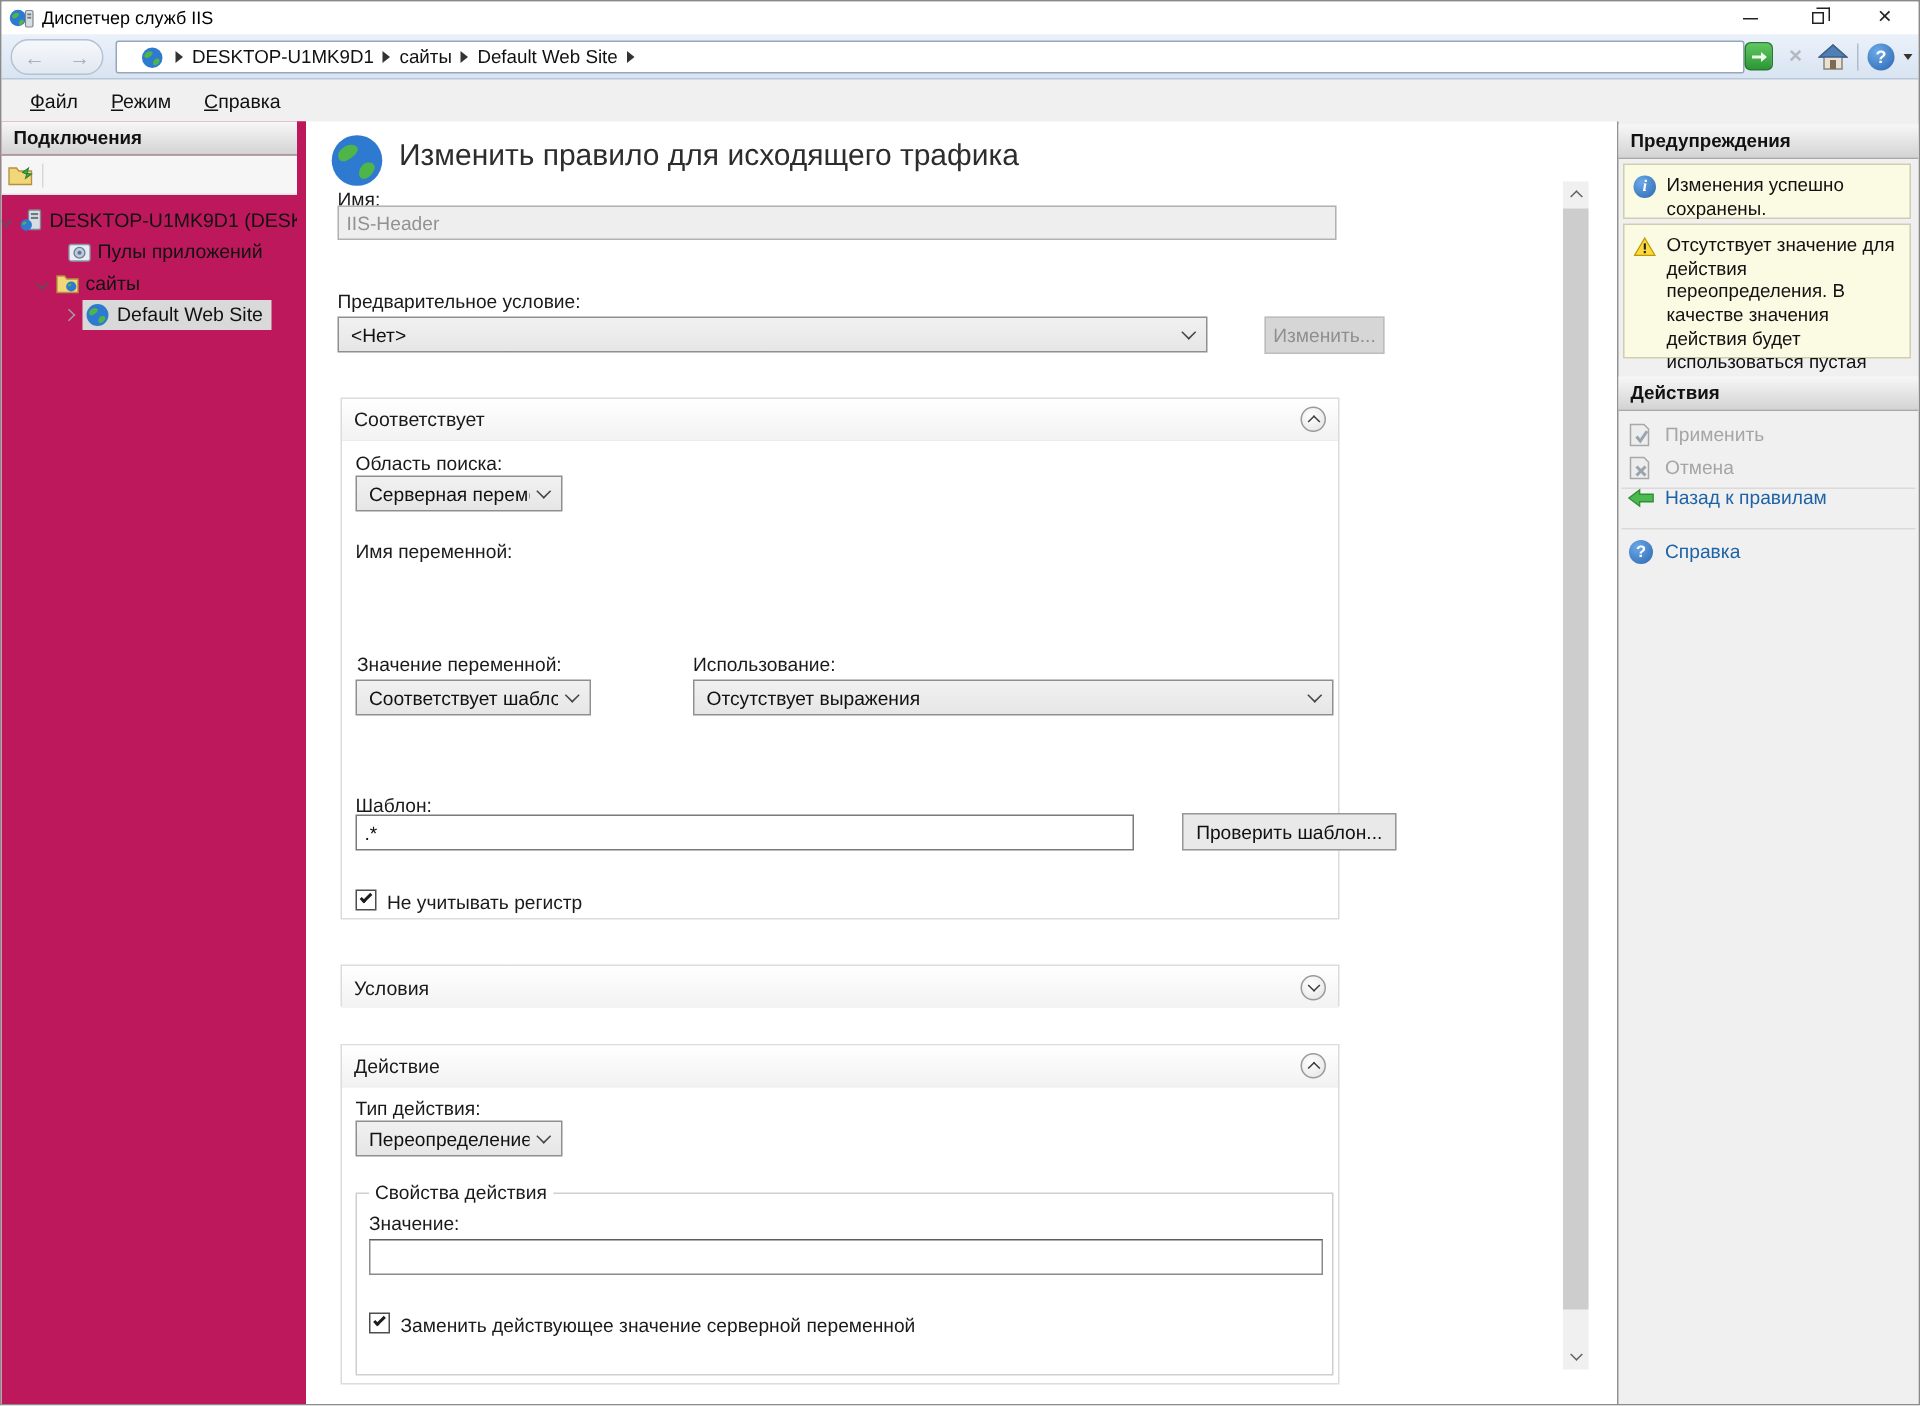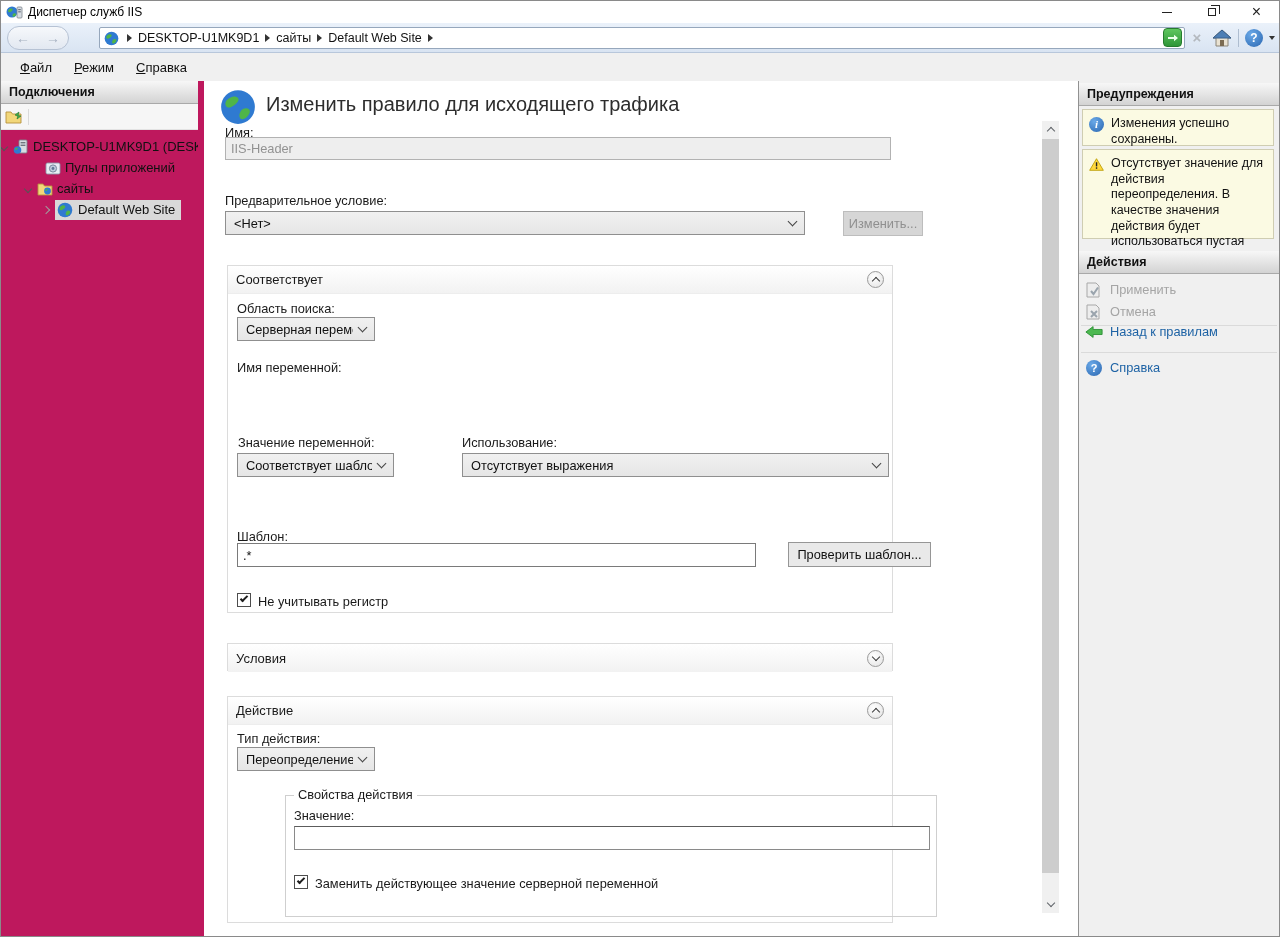--- a/index.html
+++ b/index.html
@@ -15,21 +15,21 @@
   .tb-btn { width:45px; height:22px; display:flex; align-items:center; justify-content:center; color:#222; cursor:default; }
   .glyph-min { width:10px; border-top:1px solid #222; }
   .glyph-restore { width:8px; height:8px; border:1px solid #222; position:relative; background:#fff; }
   .glyph-restore:before { content:""; position:absolute; left:2px; top:-4px; width:8px; height:8px; border:1px solid #222; border-bottom:none; border-left:none; }
   .glyph-close { font-size:16px; line-height:1; }
 
   
   .addressbar { height:30px; background:linear-gradient(#eaf1fa,#d9e4f2); border-bottom:1px solid #b8c7db; position:relative; }
   .navpill { position:absolute; left:6px; top:3px; width:62px; height:24px; border-radius:12px; background:linear-gradient(#f6f8fb,#e2e8f1); border:1px solid #b6c2d4; display:flex; align-items:center; justify-content:space-around; }
   .nav-arrow { color:#a7b2c2; font-size:14px; line-height:1; }
-  .addrbox { position:absolute; left:76px; top:4px; width:1086px; height:22px; background:#fff; border:1px solid #96a7bc; border-radius:2px; display:flex; align-items:center; padding-left:4px; overflow:hidden;margin-left:22px; }
+  .addrbox { position:absolute; left:76px; top:4px; width:1086px; height:22px; background:#fff; border:1px solid #96a7bc; border-radius:2px; display:flex; align-items:center; padding-left:16px; overflow:hidden; }
   .crumb { margin:0 6px; font-size:12.5px; color:#111; white-space:nowrap; }
   .tri-right { width:0; height:0; border-left:5px solid #333; border-top:4px solid transparent; border-bottom:4px solid transparent; flex:none; }
   .addr-icons { position:absolute; right:4px; top:5px; display:flex; align-items:center; gap:6px; }
   .ico-refresh { width:19px; height:19px; border-radius:4px; background:linear-gradient(#5fc75f,#2f9638); border:1px solid #267c2e; position:relative; }
   .ico-refresh svg { position:absolute; left:1px; top:1px; }
   .ico-stop { width:18px; height:18px; display:flex; align-items:center; justify-content:center; color:#b4b9bf; font-size:15px; font-weight:bold; }
   .ico-home { width:20px; height:18px; }
   .addr-sep { width:1px; height:18px; background:#aebdd0; }
   .ico-help { width:18px; height:18px; border-radius:50%; background:radial-gradient(circle at 35% 30%, #6aa9e8, #2a66b0); color:#fff; font-weight:bold; font-size:12px; display:flex; align-items:center; justify-content:center; }
   .caret-down { width:0; height:0; border-top:4px solid #333; border-left:3.5px solid transparent; border-right:3.5px solid transparent; }
@@ -68,21 +68,21 @@
   .btn { position:absolute; height:25px; background:#e9e9e9; border:1px solid #969696; font-size:12.8px; color:#111; display:flex; align-items:center; justify-content:center;margin-left:30px; }
   .btn.disabled { background:#d6d6d6; border-color:#bdbdbd; color:#8f8f8f; }
   .section { position:absolute; border:1px solid #dcdcdc; background:#fff; }
   .sec-header { height:28px; background:linear-gradient(#ffffff,#f2f2f2); border-bottom:1px solid #ededed; display:flex; align-items:center; padding:0 8px; font-size:13px; color:#1a1a1a; }
   .sec-chev { margin-left:auto; width:17px; height:17px; border-radius:50%; border:1px solid #9a9a9a; background:radial-gradient(circle at 40% 35%, #ffffff, #e2e2e2); display:flex; align-items:center; justify-content:center; }
   .sec-chev .c { width:6px; height:6px; border-right:1.5px solid #3c3c3c; border-bottom:1.5px solid #3c3c3c; }
   .sec-chev .c.up { transform:rotate(-135deg); margin-top:3px; }
   .sec-chev .c.down { transform:rotate(45deg); margin-top:-2px; }
   .checkbox { position:absolute; width:14px; height:14px; border:1px solid #4d4d4d; background:#fff; }
   .checkbox .mark { position:absolute; left:2px; top:2px; width:8px; height:4px; border-left:2px solid #1d1d1d; border-bottom:2px solid #1d1d1d; transform:rotate(-45deg); }
-  .groupbox { position:absolute; border:1px solid #cfcfcf;margin-left:48px; }
+  .groupbox { position:absolute; border:1px solid #cfcfcf; }
   .groupbox .legend { position:absolute; top:-9px; left:8px; background:#fff; padding:0 4px; font-size:12.8px; color:#1a1a1a; }
 
   
   .sb-track { position:absolute; left:838px; top:40px; width:17px; height:792px; background:#f0f0f0; }
   .sb-btn { position:absolute; left:0; width:17px; height:17px; display:flex; align-items:center; justify-content:center; }
   .sb-btn .c { width:6px; height:6px; border-right:1.4px solid #5f6368; border-bottom:1.4px solid #5f6368; }
   .sb-btn .c.up { transform:rotate(-135deg); margin-top:3px; }
   .sb-btn .c.down { transform:rotate(45deg); margin-top:-3px; }
   .sb-thumb { position:absolute; left:0; top:18px; width:17px; height:734px; background:#cdcdcd; }
 

